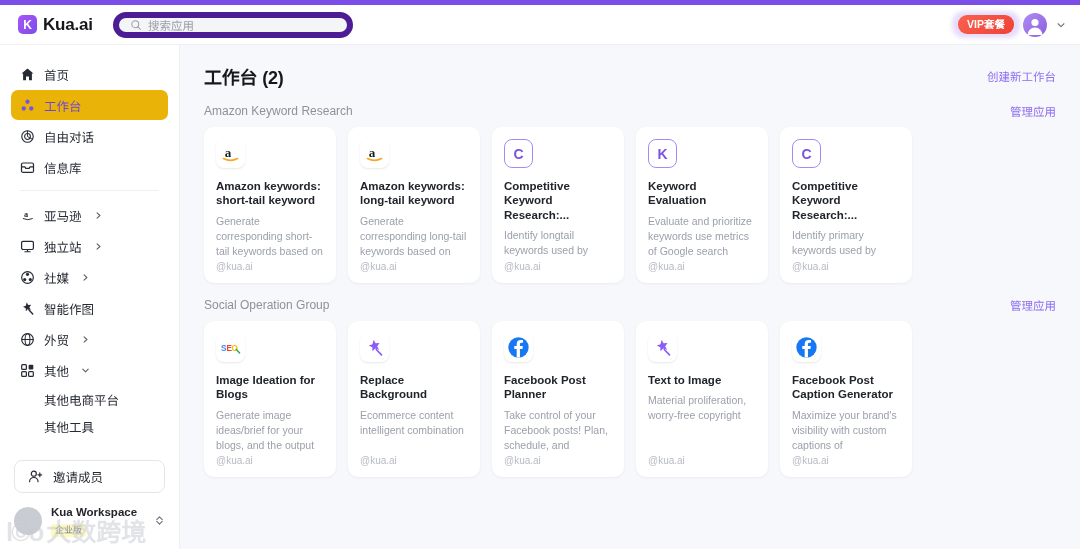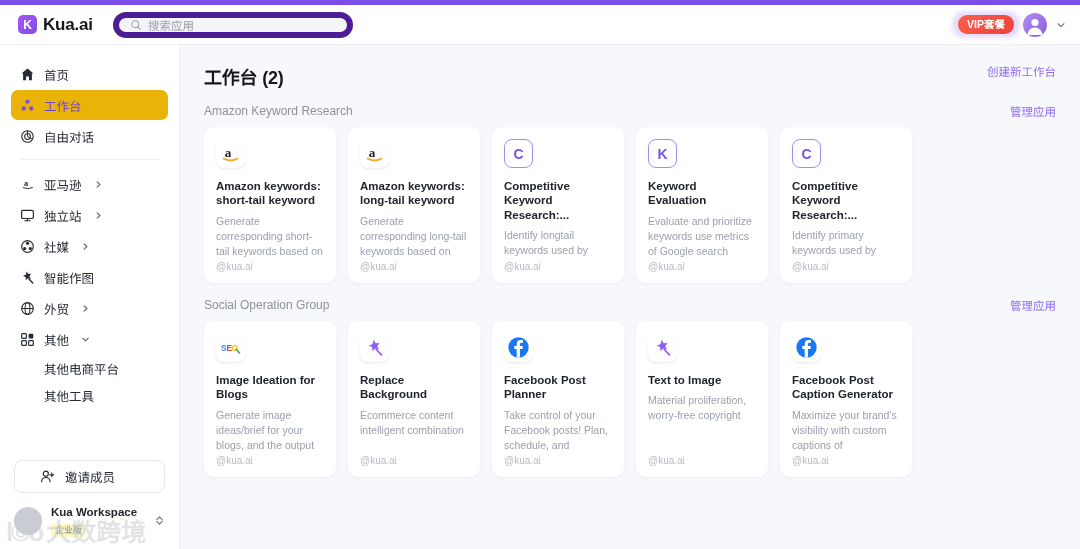--- a/index.html
+++ b/index.html
@@ -86,21 +86,21 @@
   .nav-sep { height: 1px; background: #eef0f4; margin: 8px 20px 9px 20px; }
   .nav-sub {
     font-size: 12.5px; color: #262a33;
     height: 27px; display: flex; align-items: center;
     padding-left: 44px; cursor: pointer;
   }
 
   .sidebar-bottom { flex: 0 0 auto; padding: 0 14px 12px 14px; background:#fff; }
   .invite-btn {
     height: 33px; border: 1px solid #e4e6eb; border-radius: 8px;
-    display: flex; align-items: center; gap: 10px; padding: 0 25px;
+    display: flex; align-items: center; gap: 10px; padding: 0 13px;
     font-size: 12.5px; color: #262a33; cursor: pointer; background:#fff;
     margin-bottom: 12px;
   }
   .workspace { display: flex; align-items: center; gap: 9px; cursor: pointer; }
   .ws-avatar { width: 28px; height: 28px; border-radius: 50%; background: #c9ccd2; flex: 0 0 28px; }
   .ws-text { flex: 1 1 auto; min-width: 0; }
   .ws-name { font-size: 11.5px; font-weight: 700; color: #23262d; line-height: 1.25; }
   .ws-tag {
     display: inline-block; margin-top: 2px;
     background: #fef9c3; color: #7a7f88; border-radius: 3px;
@@ -108,21 +108,21 @@
   }
   .ws-chev { width: 11px; height: 11px; flex: 0 0 11px; }
 
   
   .main {
     position: absolute; top: 45px; left: 180px;
     width: 900px; height: 504px;
     background: #f7f8fc; overflow: hidden;
   }
   .main-head {
-    display: flex; align-items: flex-start;
+    display: flex; align-items: center;
     padding: 18px 24px 0 24px;
   }
   .page-title { font-size: 18px; font-weight: 700; color: #15171c; letter-spacing: -0.2px; }
   .head-action { margin-left: auto; font-size: 11.5px; color: #8f6df0; cursor: pointer; }
 
   .section { padding: 0 24px; }
   .section-head {
     display: flex; align-items: center;
     margin-top: 14px; margin-bottom: 8px;
   }
@@ -232,20 +232,29 @@
         <span class="ico">
           <svg viewBox="0 0 16 16" width="15" height="15">
             <circle cx="8" cy="8" r="6.1" fill="none" stroke="#262a33" stroke-width="1.2"></circle>
             <circle cx="8" cy="8" r="3.1" fill="none" stroke="#262a33" stroke-width="1.1"></circle>
             <path d="M8 1.9 V8 M13.3 11 L8 8" stroke="#262a33" stroke-width="1" fill="none"></path>
           </svg>
         </span>
         <span class="lbl">自由对话</span>
       </div>
 
+      <div class="nav-item">
+        <span class="ico">
+          <svg viewBox="0 0 16 16" width="15" height="15">
+            <rect x="1.6" y="3.2" width="12.8" height="10" rx="1.6" fill="none" stroke="#262a33" stroke-width="1.3"></rect>
+            <path d="M1.6 7.4 h3.6 l1 1.6 h3.6 l1 -1.6 h3.6" fill="none" stroke="#262a33" stroke-width="1.3" stroke-linejoin="round"></path>
+          </svg>
+        </span>
+        <span class="lbl">信息库</span>
+      </div>
 
       <div class="nav-sep"></div>
 
       <div class="nav-item">
         <span class="ico">
           <svg viewBox="0 0 16 16" width="14" height="14">
             <text x="3.3" y="10.4" font-family="Liberation Serif, serif" font-size="9.5" font-weight="bold" fill="#262a33">a</text>
             <path d="M2.6 12.2 q5.2 2.5 10.4 0" stroke="#262a33" stroke-width="1.1" fill="none" stroke-linecap="round"></path>
           </svg>
         </span>

